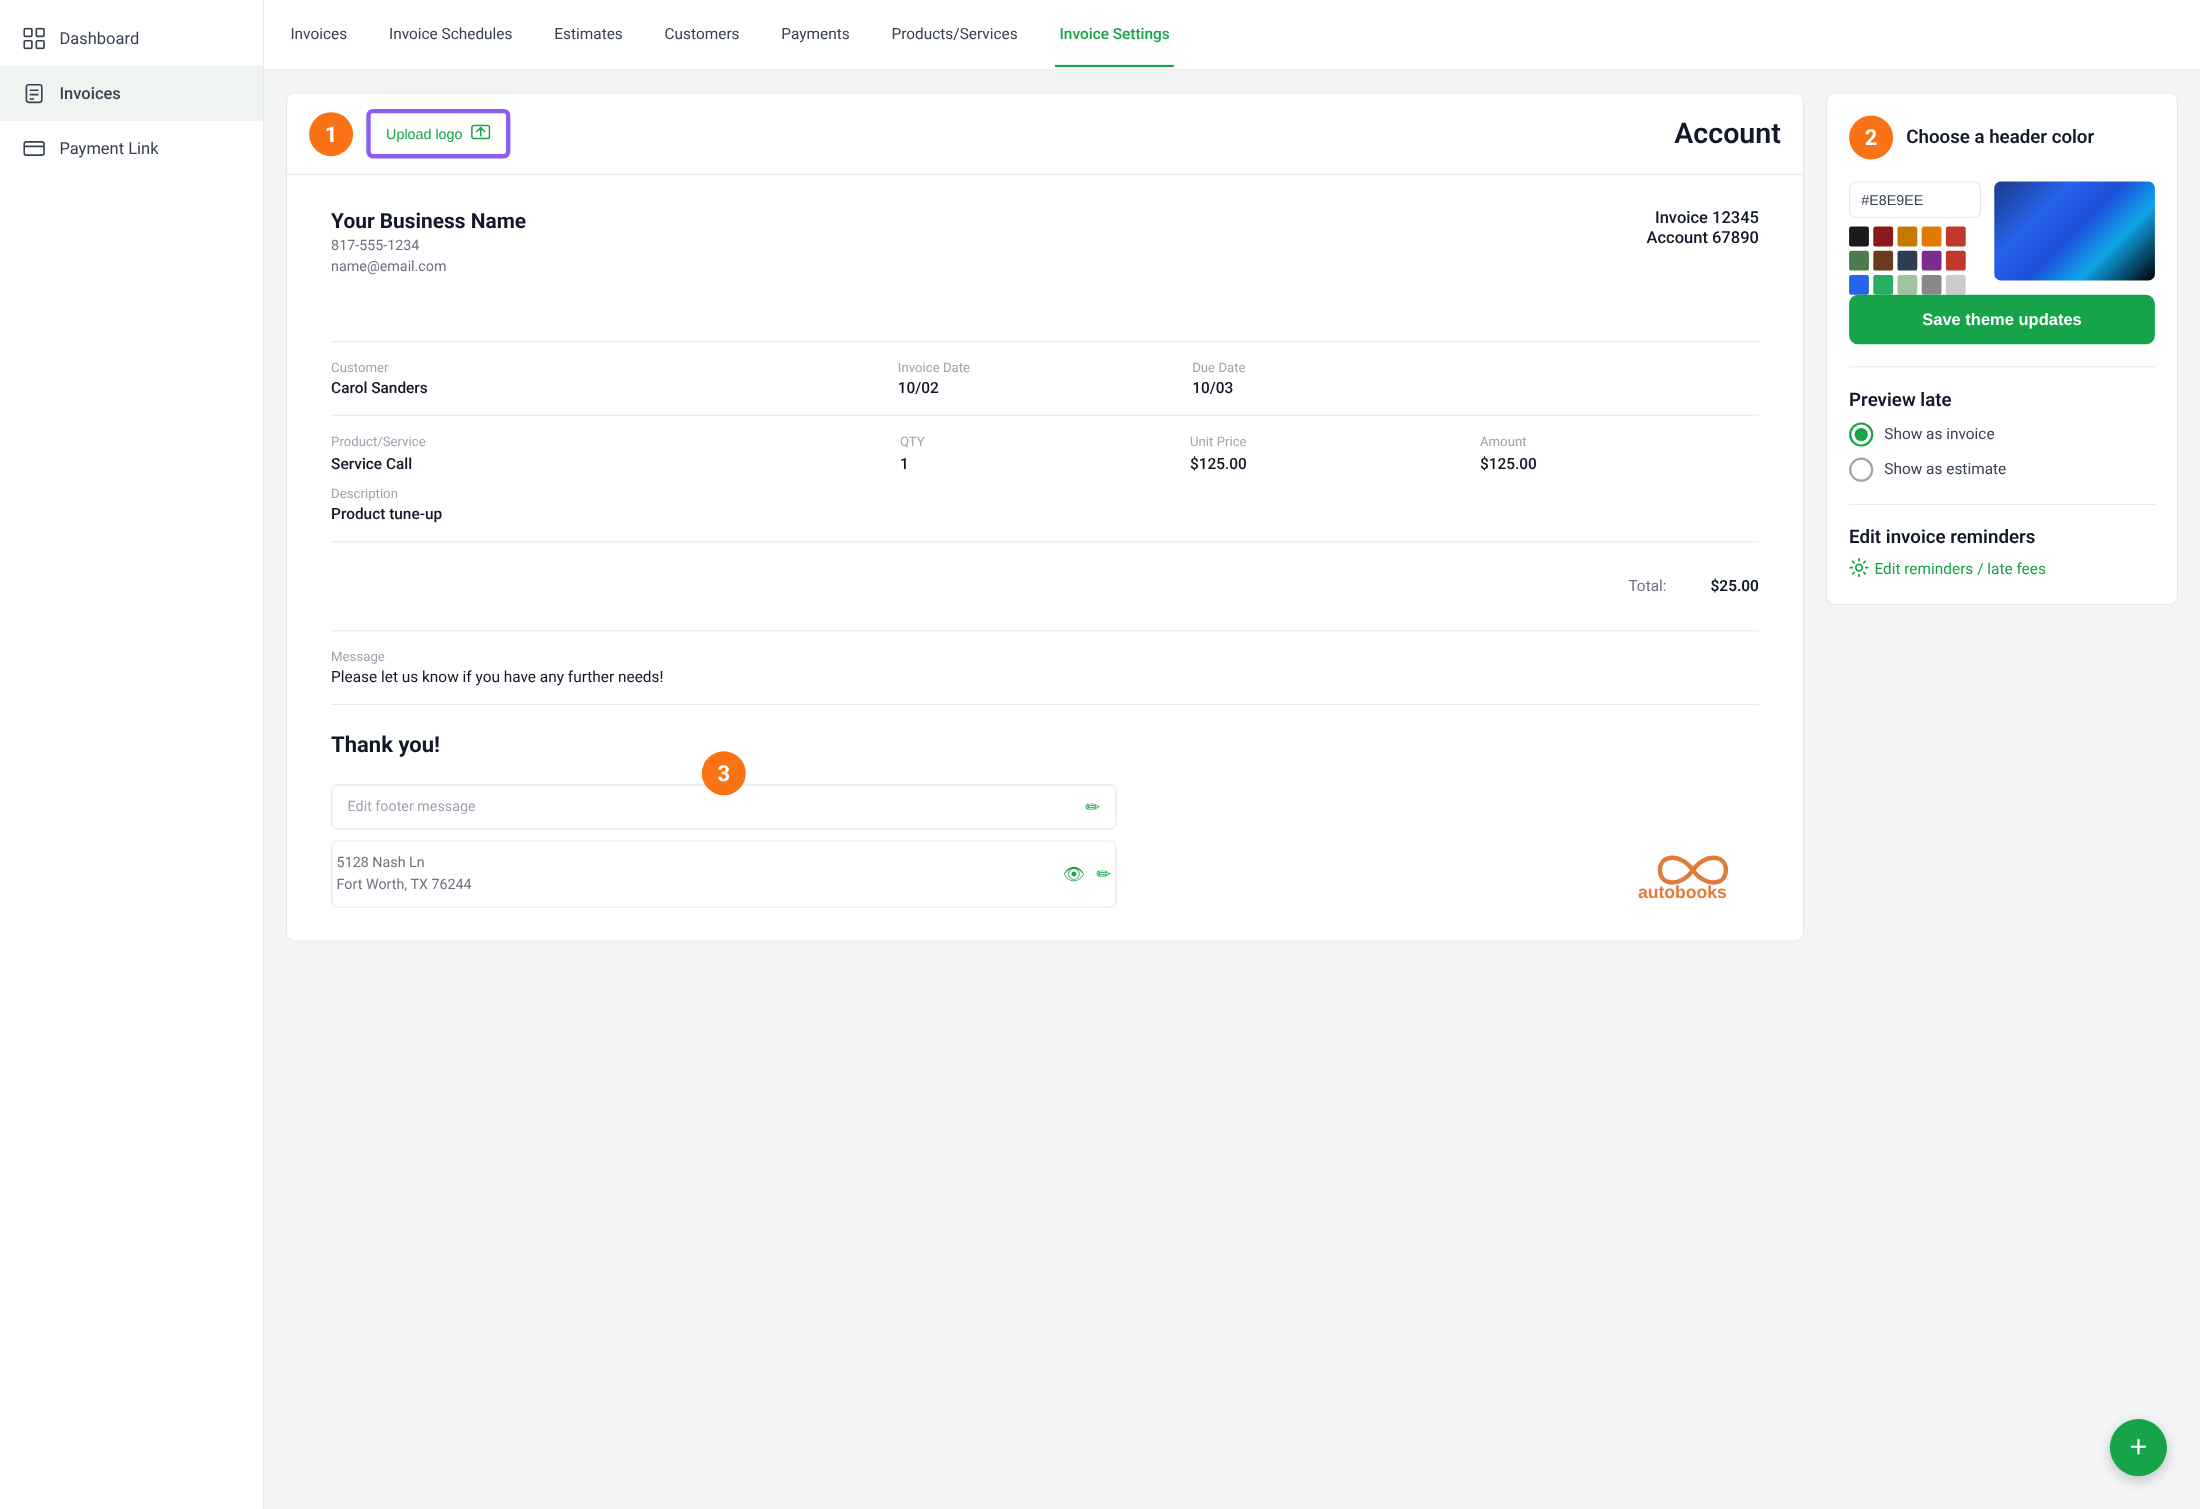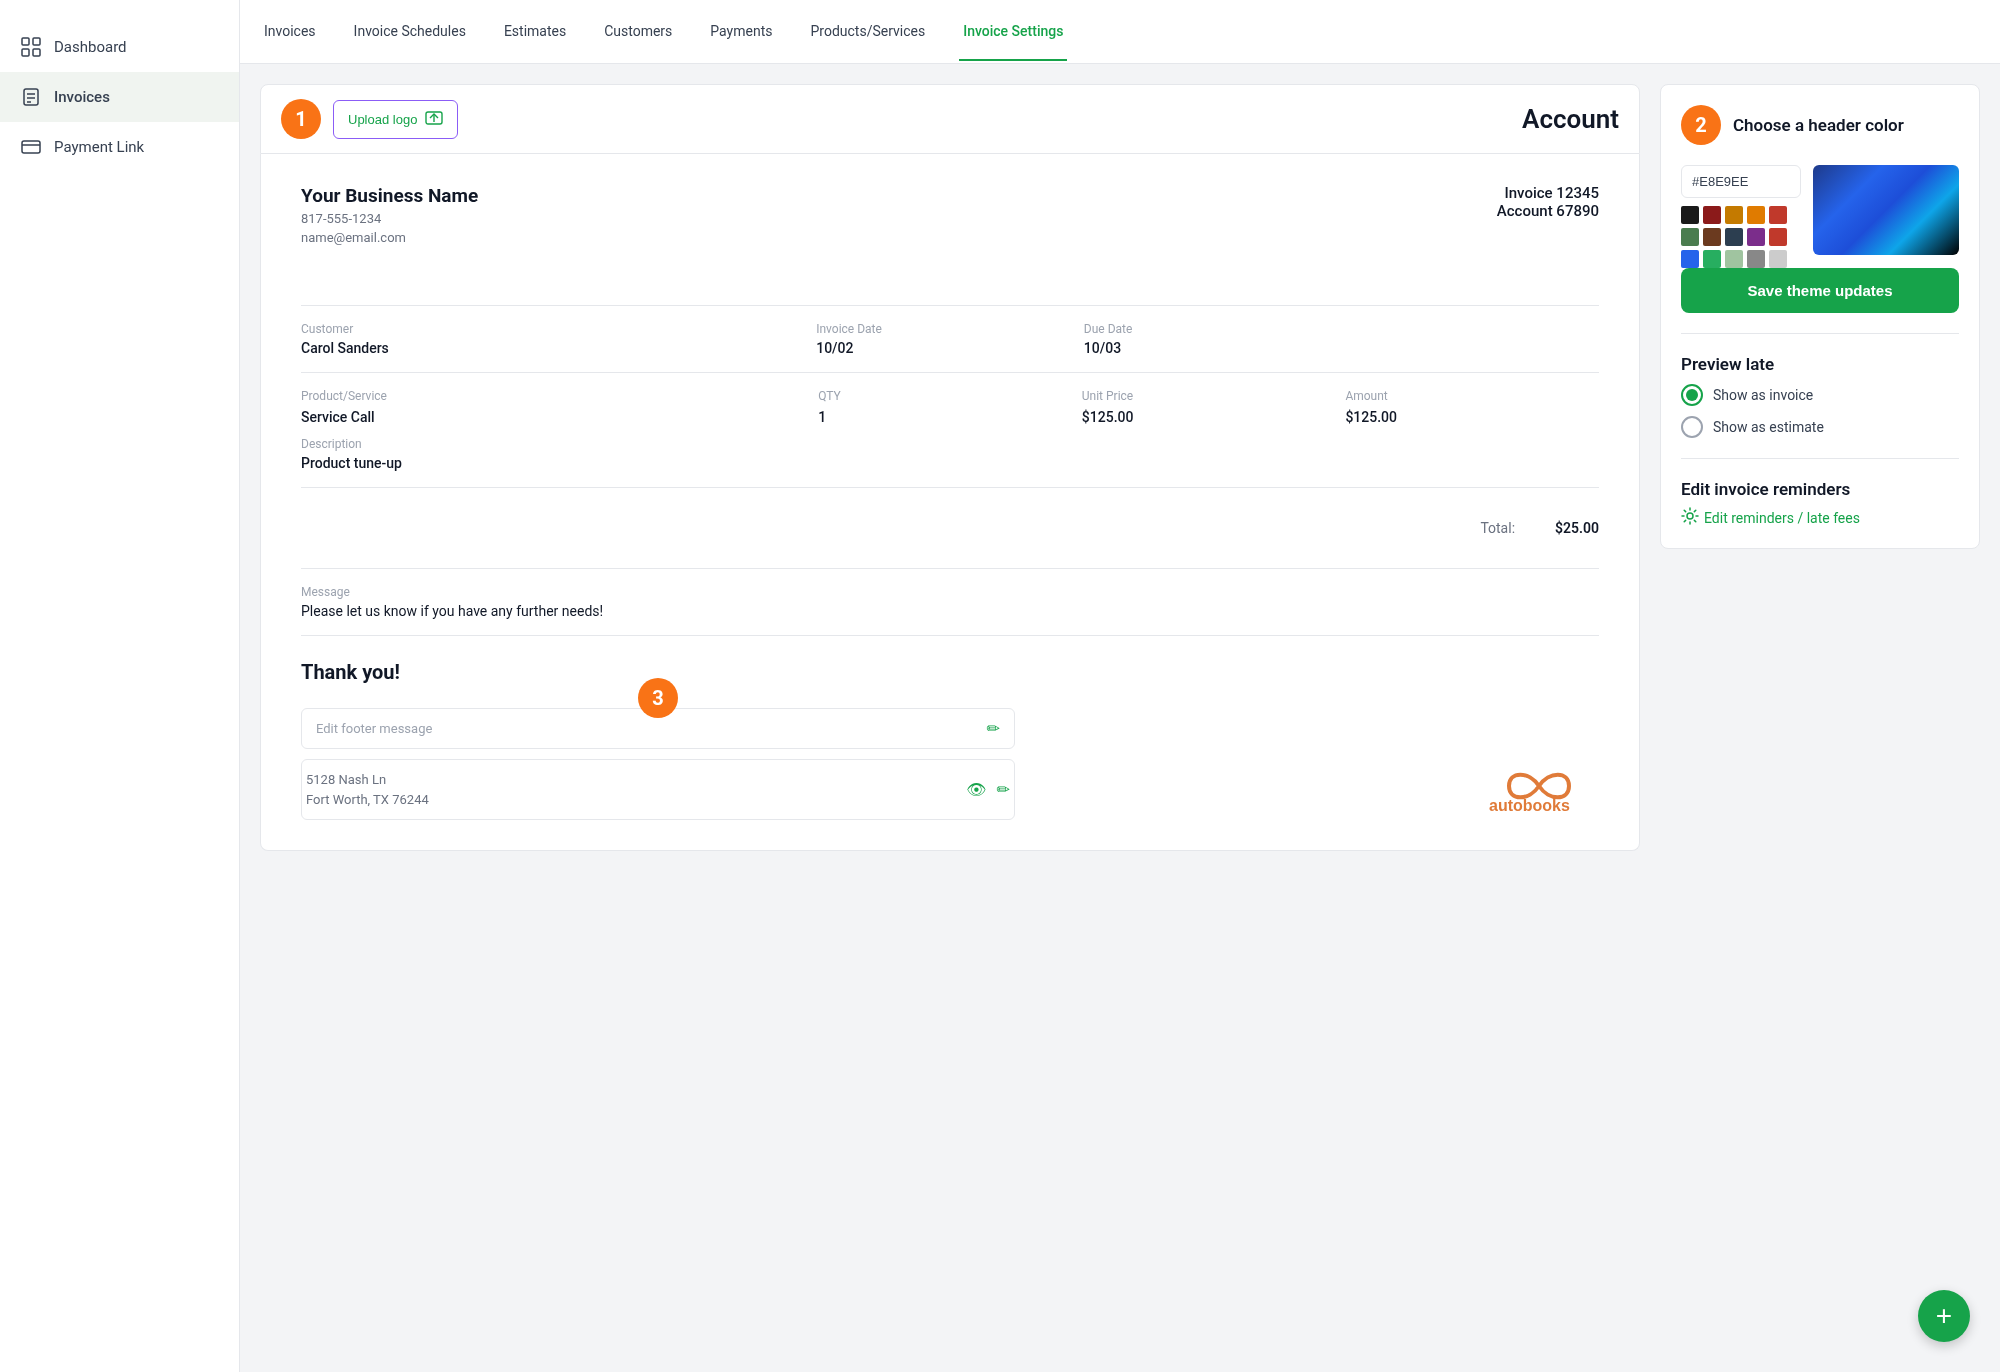--- a/index.html
+++ b/index.html
@@ -1,38 +1,38 @@
 <!DOCTYPE html>
 <html><head>
   <meta charset="utf-8">
   <style>
     * { box-sizing: border-box; margin: 0; padding: 0; }
     body { font-family: -apple-system, BlinkMacSystemFont, 'Segoe UI', Roboto, sans-serif; background: #f5f5f5; display: flex; height: 100vh; overflow: hidden; }
 
     
-    .sidebar { width: 240px; background: #fff; border-right: 1px solid #e5e7eb; display: flex; flex-direction: column; padding-top: 22px; flex-shrink: 0; }
+    .sidebar { width: 240px; background: #fff; border-right: 1px solid #e5e7eb; display: flex; flex-direction: column; padding-top: 10px; flex-shrink: 0; }
     .sidebar-item { display: flex; align-items: center; gap: 12px; padding: 14px 20px; cursor: pointer; font-size: 15px; color: #374151; }
     .sidebar-item.active { background: #f0f4f0; font-weight: 500; }
     .sidebar-item .icon { width: 22px; height: 22px; display: flex; align-items: center; justify-content: center; color: #374151; }
 
     
     .main { flex: 1; display: flex; flex-direction: column; overflow: hidden; }
 
     
     .topnav { background: #fff; border-bottom: 1px solid #e5e7eb; display: flex; align-items: center; padding: 0 20px; height: 64px; gap: 30px; }
     .topnav-item { font-size: 14px; color: #374151; text-decoration: none; padding: 20px 4px; cursor: pointer; white-space: nowrap; border-bottom: 2px solid transparent; }
     .topnav-item.active { color: #16a34a; border-bottom: 2px solid #16a34a; font-weight: 500; }
 
     
     .content-area { flex: 1; display: flex; overflow: auto; padding: 20px; gap: 20px; background: #f3f4f6; }
 
     
     .invoice-section { flex: 1; min-width: 0; }
     .invoice-header-bar { background: #fff; border-radius: 8px 8px 0 0; padding: 14px 20px; display: flex; align-items: center; justify-content: space-between; border: 1px solid #e5e7eb; border-bottom: 1px solid #e5e7eb; }
-    .upload-logo-btn { display: flex; align-items: center; gap: 8px; border: 1px solid #8b5cf6; color: #16a34a; background: #fff; border-radius: 6px; padding: 8px 14px; font-size: 13px; cursor: pointer; }
+    .upload-logo-btn { display: flex; align-items: center; gap: 8px; border: 4px solid #8b5cf6; color: #16a34a; background: #fff; border-radius: 6px; padding: 8px 14px; font-size: 13px; cursor: pointer; }
     .invoice-title-text { font-size: 26px; font-weight: 600; color: #111827; }
 
     .invoice-body { background: #fff; border: 1px solid #e5e7eb; border-top: none; border-radius: 0 0 8px 8px; padding: 30px 40px; }
 
     .invoice-from { margin-bottom: 30px; }
     .business-name { font-size: 19px; font-weight: 700; color: #111827; }
     .business-sub { font-size: 13px; color: #6b7280; margin-top: 4px; }
 
     .invoice-meta { display: flex; justify-content: flex-end; flex-direction: column; align-items: flex-end; }
     .invoice-meta-line { font-size: 15px; color: #111827; font-weight: 500; }

